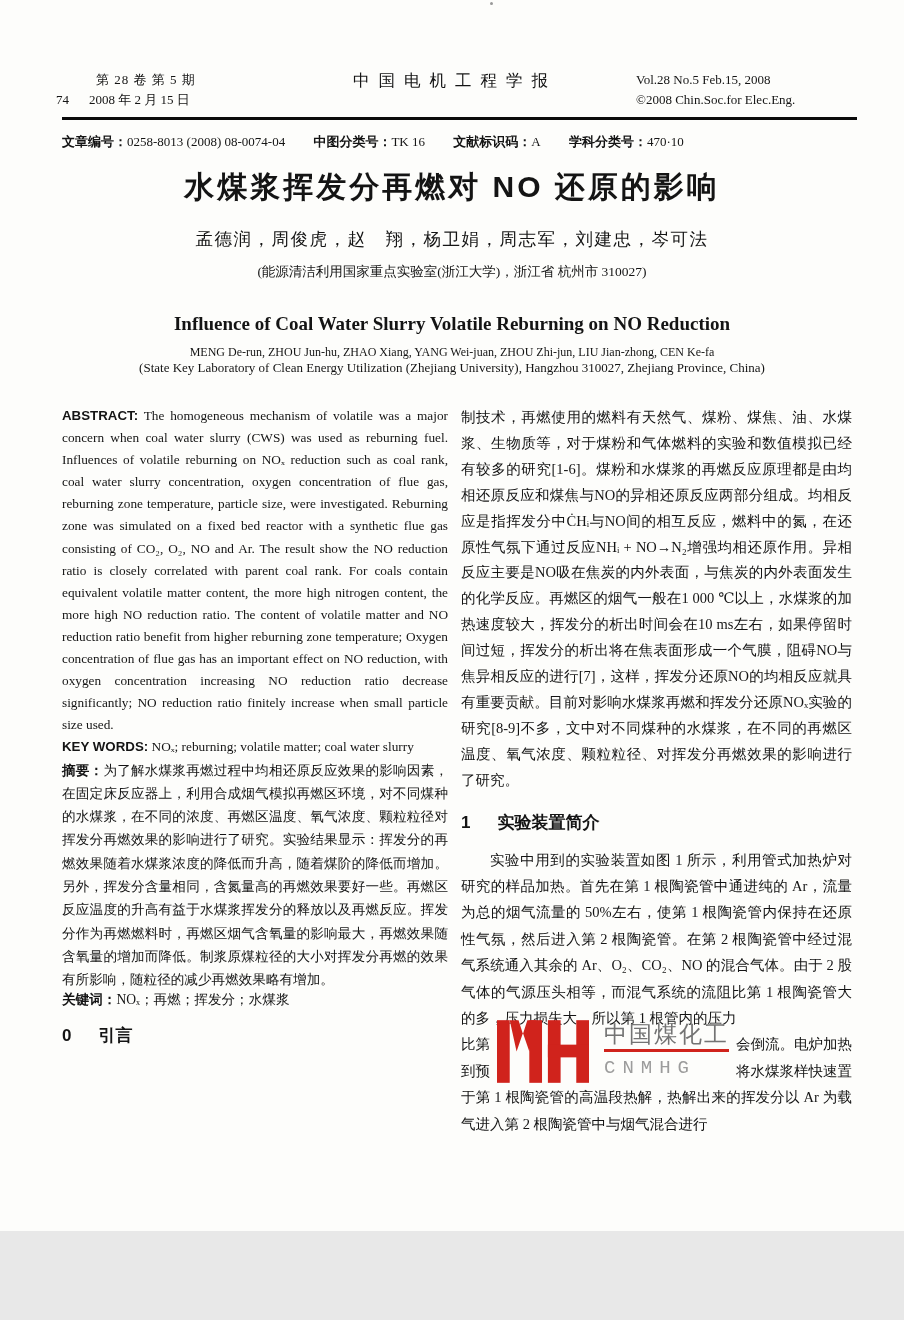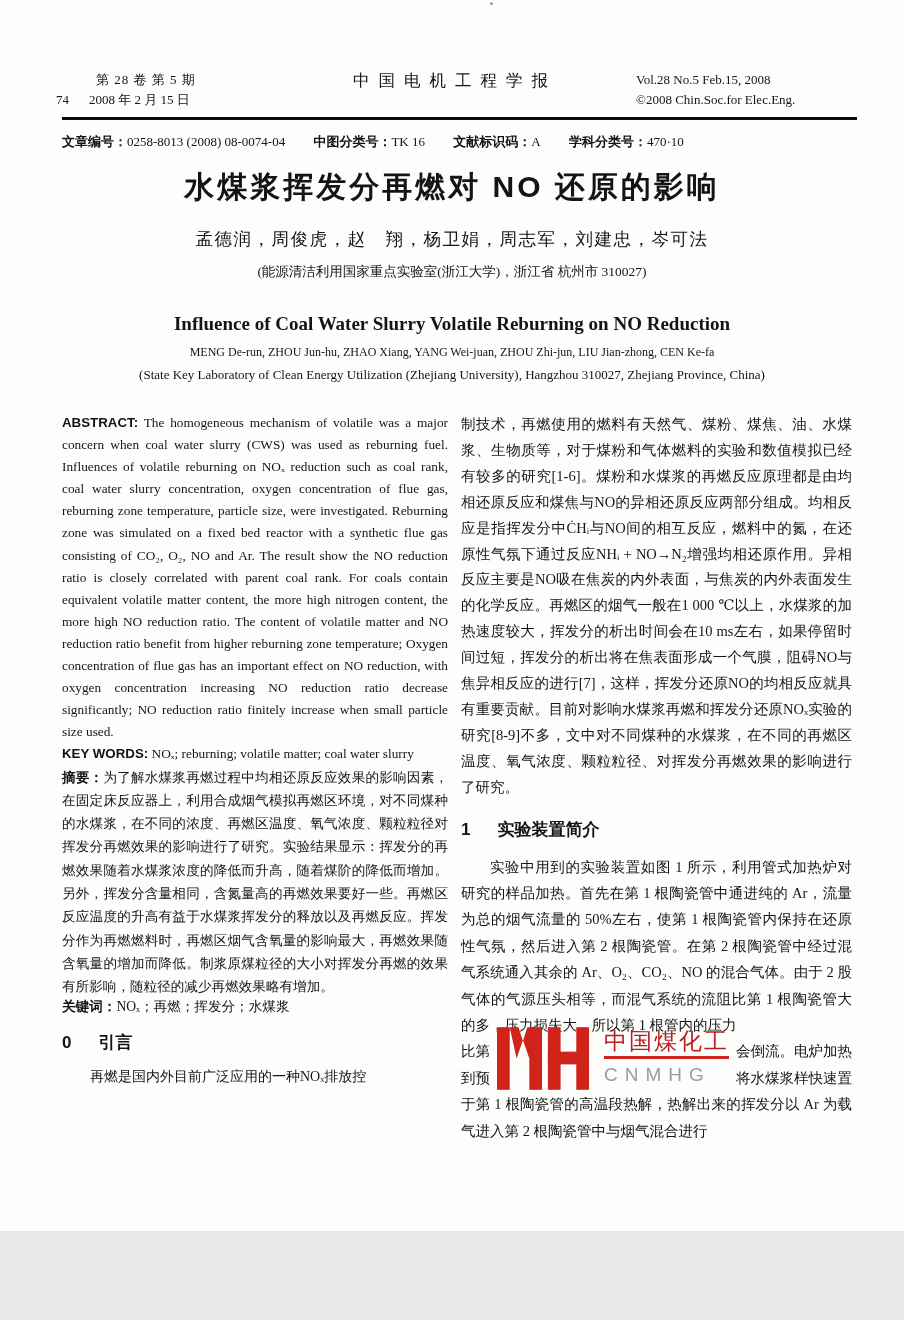--- a/index.html
+++ b/index.html
@@ -21,21 +21,21 @@
   .header-rule {height:3px; background:#0b0b0b; margin:7px 47px 0 62px;}
   .meta-line {margin:13px 47px 0 62px; font-size:13px; white-space:nowrap;}
   .meta-line .lbl {font-family:"Liberation Sans","DejaVu Sans",sans-serif; font-weight:700;}
   .meta-group {margin-right:25px;}
   
   .title-cn {text-align:center; margin-top:16px; font-family:"Liberation Sans","DejaVu Sans",sans-serif; font-weight:700; font-size:30px; letter-spacing:3px;}
   .authors-cn {text-align:center; margin-top:19px; font-size:17.5px; letter-spacing:1.5px;}
   .affil-cn {text-align:center; margin-top:12px; font-size:13.5px;}
   .title-en {text-align:center; margin-top:32px; font-weight:700; font-size:19px;}
   .authors-en {text-align:center; margin-top:10px; font-size:12px;}
-  .affil-en {text-align:center; margin-top:7px; font-size:13px;}
+  .affil-en {text-align:center; font-size:13px;}
   
   .columns {display:flex; margin:29px 47px 0 62px; gap:13px;}
   .col-left {width:386px;}
   .col-right {width:391px;}
   .columns p {margin:0; text-align:justify;}
   .blbl {font-family:"Liberation Sans","DejaVu Sans",sans-serif; font-weight:700;}
   .p-en {font-size:13.3px; line-height:22.1px;}
   .p-kw {margin-top:11px;}
   .p-cn {font-size:13.6px; line-height:23.3px; margin-top:27px;}
   .p-cnkw {font-size:13.6px; margin-top:11px;}
@@ -44,22 +44,22 @@
   .col-right p {font-size:14.5px; line-height:25.9px;}
   .col-right .section-h {margin-top:17px;}
   .p2a {margin-top:13px !important; text-indent:2em; line-height:26.4px !important;}
   
   .wm-row {position:relative; height:53px; display:flex; justify-content:space-between; font-size:14.5px; line-height:26.6px;}
   .wm-frags {display:flex; flex-direction:column;}
   .wm-frags.right {text-align:left;}
   .wm-center {display:flex; align-items:center; gap:15px; margin-top:-16px; height:72px;}
   .logo-svg {width:92px; height:63px; display:block;}
   .wm-texts {display:flex; flex-direction:column;}
-  .wm-cn {font-family:"Liberation Sans","DejaVu Sans",sans-serif; font-size:23px; color:#b91c1c; letter-spacing:2px; border-bottom:3px solid #d0231c; padding-bottom:1px; white-space:nowrap;}
-  .wm-en {font-family:Liberation Sans, sans-serif; font-size:19px; color:#9c9c9c; letter-spacing:7px; margin-top:3px; white-space:nowrap;}
+  .wm-cn {font-family:"Liberation Sans","DejaVu Sans",sans-serif; font-size:23px; color:#737373; letter-spacing:2px; border-bottom:3px solid #d0231c; padding-bottom:1px; white-space:nowrap;}
+  .wm-en {font-family:Liberation Mono, monospace; font-size:19px; color:#9c9c9c; letter-spacing:7px; margin-top:3px; white-space:nowrap;}
   .p2b {line-height:26.6px !important;}
   
   .footer-brand {position:absolute; left:76px; top:1271px; font-family:"Liberation Sans","DejaVu Sans",sans-serif; font-size:16.5px; color:#3c3c3c; letter-spacing:2px;}
   .artifact {position:absolute; left:490px; top:2px; width:3px; height:3px; background:#999; border-radius:50%;}
 </style>
 </head>
 <body>
 
 <div class="page">
   <span class="artifact"></span>
@@ -100,21 +100,20 @@
 
     <div class="col-left">
       <p class="p-en"><span class="blbl">ABSTRACT:</span> <span>The homogeneous mechanism of volatile was a major concern when coal water slurry (CWS) was used as reburning fuel. Influences of volatile reburning on NOₓ reduction such as coal rank, coal water slurry concentration, oxygen concentration of flue gas, reburning zone temperature, particle size, were investigated. Reburning zone was simulated on a fixed bed reactor with a synthetic flue gas consisting of CO₂, O₂, NO and Ar. The result show the NO reduction ratio is closely correlated with parent coal rank. For coals contain equivalent volatile matter content, the more high nitrogen content, the more high NO reduction ratio. The content of volatile matter and NO reduction ratio benefit from higher reburning zone temperature; Oxygen concentration of flue gas has an important effect on NO reduction, with oxygen concentration increasing NO reduction ratio decrease significantly; NO reduction ratio finitely increase when small particle size used.</span></p>
       <p class="p-en p-kw"><span class="blbl">KEY WORDS:</span> <span>NOₓ; reburning; volatile matter; coal water slurry</span></p>
       <p class="p-cn"><span class="blbl">摘要：</span><span>为了解水煤浆再燃过程中均相还原反应效果的影响因素，在固定床反应器上，利用合成烟气模拟再燃区环境，对不同煤种的水煤浆，在不同的浓度、再燃区温度、氧气浓度、颗粒粒径对挥发分再燃效果的影响进行了研究。实验结果显示：挥发分的再燃效果随着水煤浆浓度的降低而升高，随着煤阶的降低而增加。另外，挥发分含量相同，含氮量高的再燃效果要好一些。再燃区反应温度的升高有益于水煤浆挥发分的释放以及再燃反应。挥发分作为再燃燃料时，再燃区烟气含氧量的影响最大，再燃效果随含氧量的增加而降低。制浆原煤粒径的大小对挥发分再燃的效果有所影响，随粒径的减少再燃效果略有增加。</span></p>
       <p class="p-cnkw"><span class="blbl">关键词：</span><span>NOₓ；再燃；挥发分；水煤浆</span></p>
       <h3 class="section-h">
         <span>0</span>
         <span>引言</span>
       </h3>
-      <p class="intro-p">再燃是国内外目前广泛应用的一种NOₓ排放控</p>
     </div>
 
     <div class="col-right">
       <p>制技术，再燃使用的燃料有天然气、煤粉、煤焦、油、水煤浆、生物质等，对于煤粉和气体燃料的实验和数值模拟已经有较多的研究[1-6]。煤粉和水煤浆的再燃反应原理都是由均相还原反应和煤焦与NO的异相还原反应两部分组成。均相反应是指挥发分中ĊHᵢ与NO间的相互反应，燃料中的氮，在还原性气氛下通过反应NHᵢ + NO→N₂增强均相还原作用。异相反应主要是NO吸在焦炭的内外表面，与焦炭的内外表面发生的化学反应。再燃区的烟气一般在1 000 ℃以上，水煤浆的加热速度较大，挥发分的析出时间会在10 ms左右，如果停留时间过短，挥发分的析出将在焦表面形成一个气膜，阻碍NO与焦异相反应的进行[7]，这样，挥发分还原NO的均相反应就具有重要贡献。目前对影响水煤浆再燃和挥发分还原NOₓ实验的研究[8-9]不多，文中对不同煤种的水煤浆，在不同的再燃区温度、氧气浓度、颗粒粒径、对挥发分再燃效果的影响进行了研究。</p>
       <h3 class="section-h">
         <span>1</span>
         <span>实验装置简介</span>
       </h3>
       <p class="p2a">实验中用到的实验装置如图 1 所示，利用管式加热炉对研究的样品加热。首先在第 1 根陶瓷管中通进纯的 Ar，流量为总的烟气流量的 50%左右，使第 1 根陶瓷管内保持在还原性气氛，然后进入第 2 根陶瓷管。在第 2 根陶瓷管中经过混气系统通入其余的 Ar、O₂、CO₂、NO 的混合气体。由于 2 股气体的气源压头相等，而混气系统的流阻比第 1 根陶瓷管大的多，压力损失大，所以第 1 根管内的压力</p>
 

